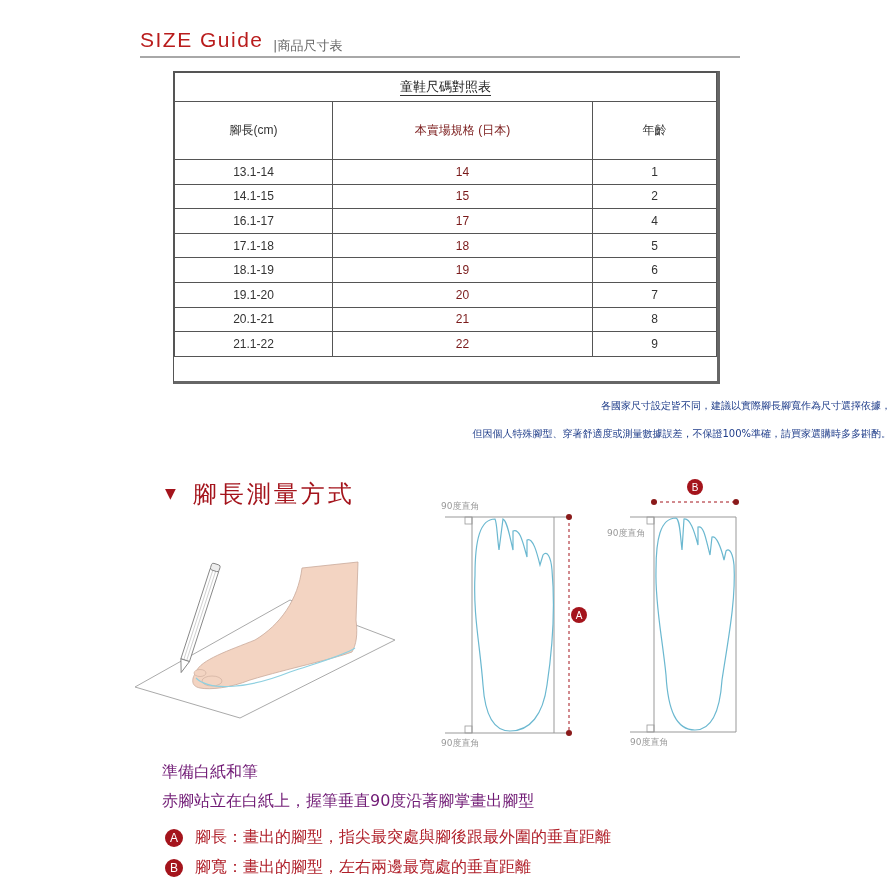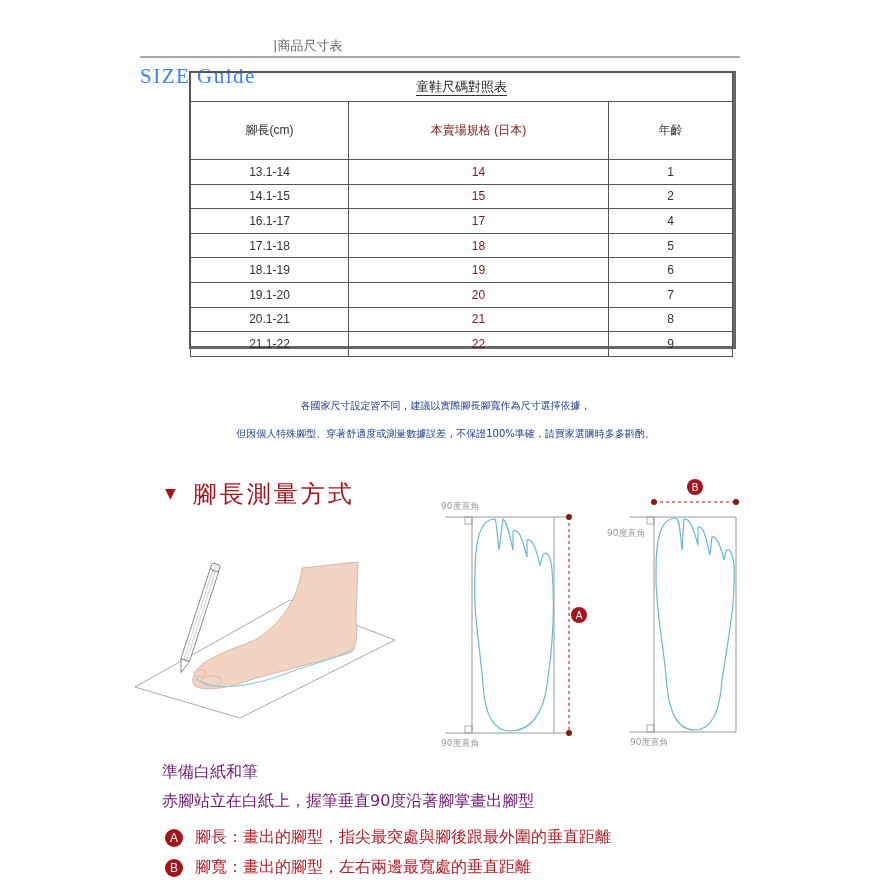--- a/index.html
+++ b/index.html
@@ -1,33 +1,33 @@
 <!DOCTYPE html>
 <html><head>
 <meta charset="utf-8">
 <style>
   html,body{margin:0;padding:0;background:#fff;}
   body{width:891px;height:891px;position:relative;overflow:hidden;font-family:"DejaVu Sans",sans-serif;color:#333;}
   .hdr{position:absolute;left:140px;top:28px;width:600px;height:30px;}
-  .hdr-title{position:absolute;left:0;top:0;font-family:Liberation Serif, serif;font-size:21px;letter-spacing:1.5px;color:#3b82f6;margin-top:36px;}
+  .hdr-title{position:absolute;left:0;top:0;font-family:Liberation Sans, sans-serif;font-size:21px;letter-spacing:1.5px;color:#b91c1c;}
   .hdr-sub{position:absolute;left:133px;top:9px;font-size:13px;color:#666;}
   .hdr-line{position:absolute;left:0;top:28px;width:600px;height:2px;background:#a8a8a8;}
 
-  .tbl-wrap{position:absolute;left:189px;top:71px;width:547px;height:278px;border:1px solid #555;border-right:3px solid #666;border-bottom:3px solid #666;box-sizing:border-box;}
+  .tbl-wrap{position:absolute;left:173px;top:71px;width:547px;height:313px;border:1px solid #555;border-right:3px solid #666;border-bottom:3px solid #666;box-sizing:border-box;}
   table{border-collapse:collapse;width:100%;font-family:"Liberation Sans",sans-serif;font-size:12px;}
   td{border:1px solid #555;text-align:center;padding:0;}
   .cap{height:29px;}
   .cap span{border-bottom:1px solid #333;padding-bottom:1px;color:#222;font-size:13px;}
   .th{height:58px;}
   .row{height:24.6px;}
   .c1{width:157px;}
   .c2{width:259px;}
   .red{color:#7a1a1a;}
 
-  .notes{position:absolute;left:0;width:891px;text-align:center;font-size:10px;color:#1f3d8a;}
+  .notes{position:absolute;left:0;width:891px;text-align:right;font-size:10px;color:#1f3d8a;}
   .n1{top:399px;}
   .n2{top:427px;}
 
   .mtitle{position:absolute;left:165px;top:478px;font-size:24px;font-weight:normal;color:#a4141c;letter-spacing:3px;}
   .mtitle .tri{font-size:14px;position:relative;top:-4px;margin-right:14px;}
 
   .illus{position:absolute;}
   .txt{position:absolute;left:162px;font-size:16px;color:#701a75;}
   .t1{top:762px;}
   .t2{top:791px;}

